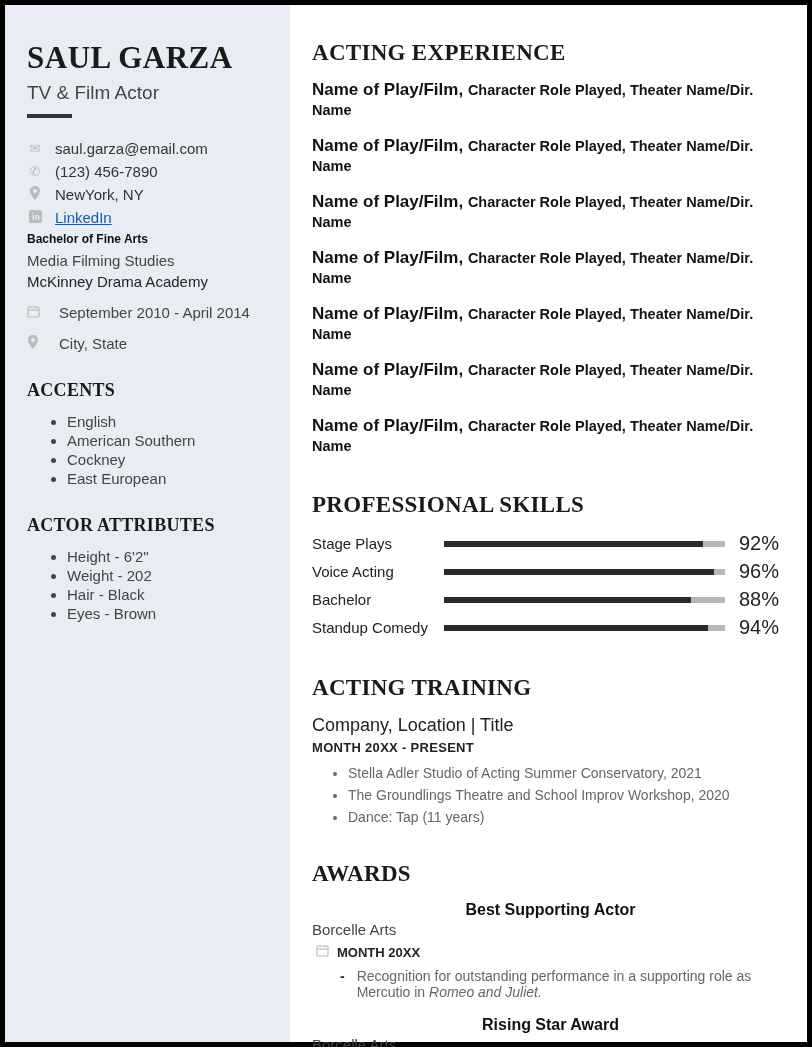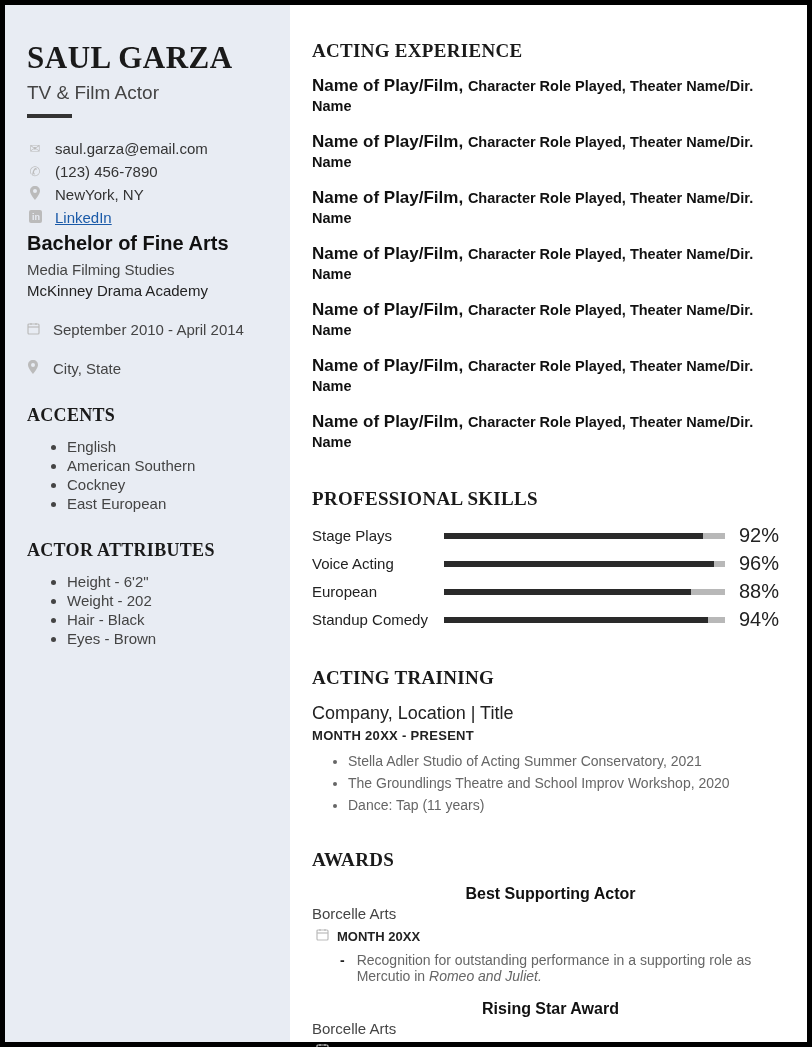--- a/index.html
+++ b/index.html
@@ -69,58 +69,58 @@
   font-size: 19px;
   font-weight: 700;
   color: #1a1a1a;
   margin-top: 28px;
   margin-bottom: 12px;
   letter-spacing: 0.3px;
 }
 .sidebar .section-heading { font-size: 18px; }
 .degree {
   font-weight: 700;
-  font-size: 20px;
+  font-size: 12px;
   color: #111;
 }
 .edu-sub {
   font-size: 15px;
   color: #444;
   margin-top: 6px;
 }
 .edu-school {
   font-size: 15px;
   color: #222;
   margin-top: 4px;
 }
 .icon-row {
   display: flex;
   align-items: center;
-  gap: 10px;
-  margin-top: 22px;
+  gap: 16px;
+  margin-top: 14px;
   font-size: 15px;
   color: #444;
 }
 .icon-row .icon {
   width: 16px;
   color: #bbb;
   font-size: 13px;
 }
 .list {
   list-style: disc;
   padding-left: 40px;
 }
 .list li {
   font-size: 15px;
   color: #444;
   margin-bottom: 2px;
 }
 .main-heading {
   font-family: Georgia, "Times New Roman", serif;
-  font-size: 19px;
+  font-size: 23px;
   font-weight: 700;
   color: #1a1a1a;
   letter-spacing: 0.3px;
   margin-bottom: 14px;
 }
 .exp-row {
   font-size: 17px;
   color: #111;
   margin-bottom: 16px;
 }
@@ -325,21 +325,21 @@
           <div class="skill-pct">92%</div>
         </div>
         <div class="skill-row">
           <div class="skill-label">Voice Acting</div>
           <div class="skill-bar">
             <div class="skill-fill" style="width: 96%;"></div>
           </div>
           <div class="skill-pct">96%</div>
         </div>
         <div class="skill-row">
-          <div class="skill-label">European</div>
+          <div class="skill-label">Bachelor</div>
           <div class="skill-bar">
             <div class="skill-fill" style="width: 88%;"></div>
           </div>
           <div class="skill-pct">88%</div>
         </div>
         <div class="skill-row">
           <div class="skill-label">Standup Comedy</div>
           <div class="skill-bar">
             <div class="skill-fill" style="width: 94%;"></div>
           </div>

